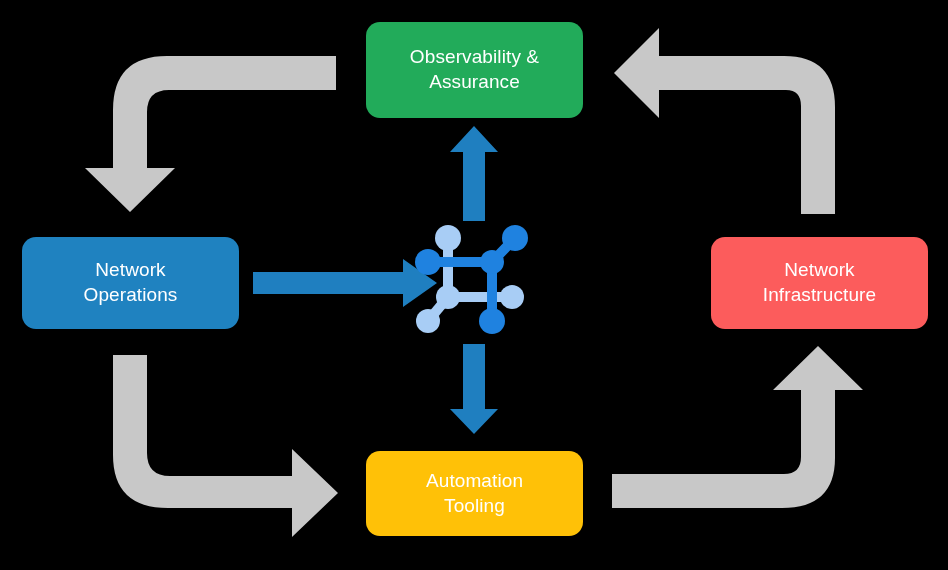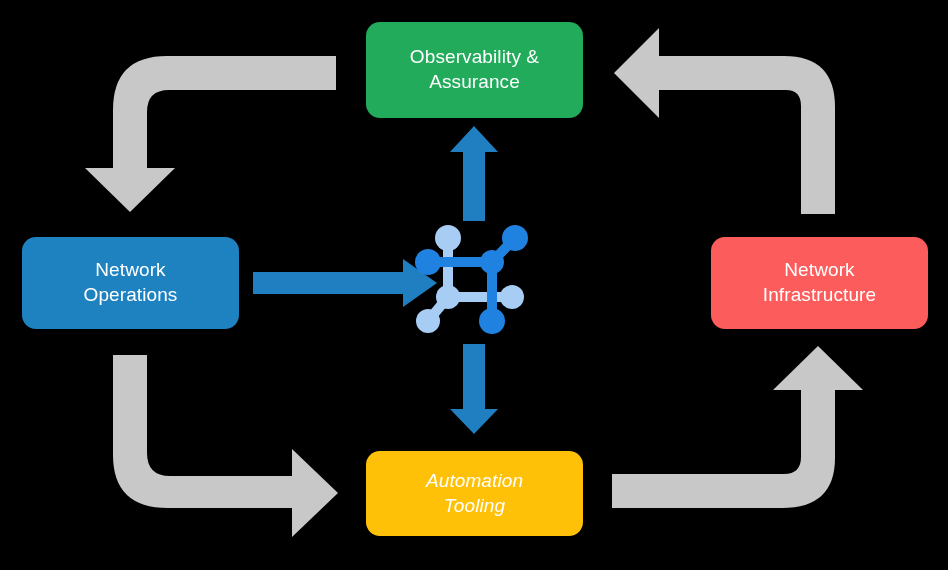--- a/index.html
+++ b/index.html
@@ -184,18 +184,18 @@
   <div class="node-box" id="box-network-operations" style="background: rgb(31, 130, 192);">
     <span class="node-label">Network
 Operations</span>
   </div>
 
   <div class="node-box" id="box-network-infrastructure" style="background: rgb(252, 92, 92);">
     <span class="node-label">Network
 Infrastructure</span>
   </div>
 
-  <div class="node-box" id="box-automation-tooling" style="background: rgb(255, 193, 7); font-style: italic;">
+  <div class="node-box" id="box-automation-tooling" style="background: rgb(255, 193, 7);">
     <span class="node-label">Automation
 Tooling</span>
   </div>
 
 </div>
 
 </body></html>

